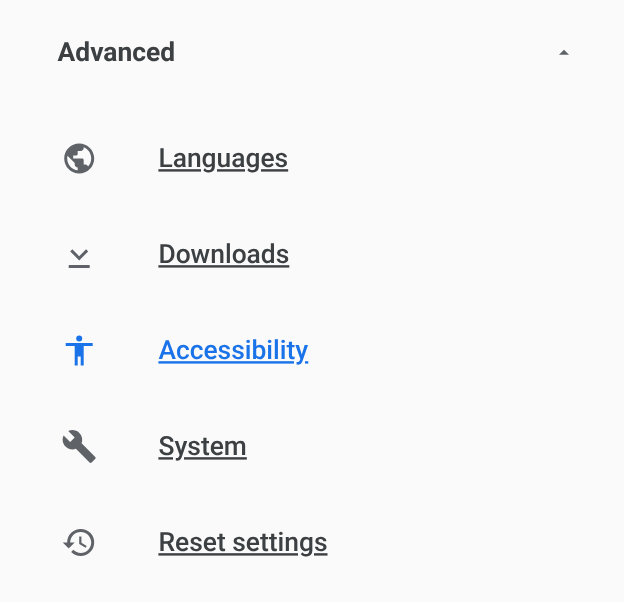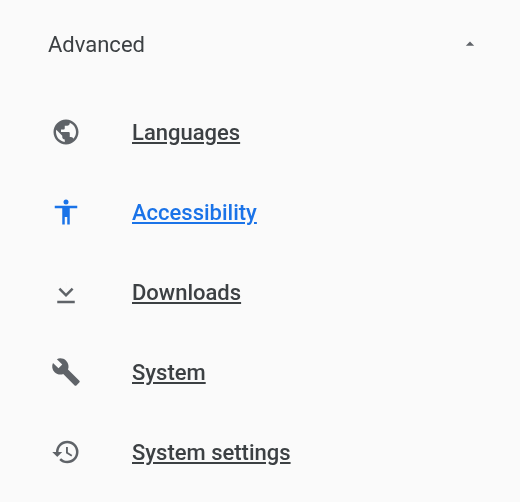--- a/index.html
+++ b/index.html
@@ -13,21 +13,21 @@
     .section-header {
       display: flex;
       align-items: center;
       justify-content: space-between;
       padding: 0 40px 0 48px;
       height: 44px;
       cursor: pointer;
     }
     .section-title {
       font-size: 22px;
-      font-weight: 400;
+      font-weight: 700;
       color: #3c4043;
     }
     .collapse-arrow {
       color: #5f6368;
       display: flex;
       align-items: center;
     }
     .menu-list {
       padding-top: 26px;
     }
@@ -72,50 +72,50 @@
 
   <div class="menu-item">
     <span class="menu-icon">
       <svg width="30" height="30" viewBox="0 0 24 24" fill="currentColor">
           <path d="M12 2C6.48 2 2 6.48 2 12s4.48 10 10 10 10-4.48 10-10S17.52 2 12 2zm-1 17.93c-3.95-.49-7-3.85-7-7.93 0-.62.08-1.21.21-1.79L9 15v1c0 1.1.9 2 2 2v1.93zm6.9-2.54c-.26-.81-1-1.39-1.9-1.39h-1v-3c0-.55-.45-1-1-1H8v-2h2c.55 0 1-.45 1-1V7h2c1.1 0 2-.9 2-2v-.41c2.93 1.19 5 4.06 5 7.41 0 2.08-.8 3.97-2.1 5.39z"></path>
         </svg>
     </span>
     <span class="menu-label">Languages</span>
   </div>
 
+  <div class="menu-item">
+    <span class="menu-icon">
+      <svg width="30" height="30" viewBox="0 0 24 24" fill="currentColor">
+          <path d="M19 19H5v2h14v-2zM12 3l-.01 10.17-4.58-4.59L6 10l6 6 6-6-1.41-1.42-4.58 4.59L12.01 3z"></path>
+        </svg>
+    </span>
+    <span class="menu-label">Downloads</span>
+  </div>
+
   <div class="menu-item selected">
     <span class="menu-icon">
       <svg width="30" height="30" viewBox="0 0 24 24" fill="currentColor">
           <circle cx="12" cy="4" r="2"></circle>
           <path d="M21 9h-6v13h-2v-6h-2v6H9V9H3V7h18v2z"></path>
         </svg>
     </span>
     <span class="menu-label">Accessibility</span>
-  </div>
-
-  <div class="menu-item">
-    <span class="menu-icon">
-      <svg width="30" height="30" viewBox="0 0 24 24" fill="currentColor">
-          <path d="M19 19H5v2h14v-2zM12 3l-.01 10.17-4.58-4.59L6 10l6 6 6-6-1.41-1.42-4.58 4.59L12.01 3z"></path>
-        </svg>
-    </span>
-    <span class="menu-label">Downloads</span>
   </div>
 
   <div class="menu-item">
     <span class="menu-icon">
       <svg width="30" height="30" viewBox="0 0 24 24" fill="currentColor">
           <path d="M22.7 19l-9.1-9.1c.9-2.3.4-5-1.5-6.9-2-2-5-2.4-7.4-1.3L9 6 6 9 1.6 4.7C.4 7.1.9 10.1 2.9 12.1c1.9 1.9 4.6 2.4 6.9 1.5l9.1 9.1c.4.4 1 .4 1.4 0l2.3-2.3c.5-.4.5-1.1.1-1.4z"></path>
         </svg>
     </span>
     <span class="menu-label">System</span>
   </div>
 
   <div class="menu-item">
     <span class="menu-icon">
       <svg width="30" height="30" viewBox="0 0 24 24" fill="currentColor">
           <path d="M13 3a9 9 0 00-9 9H1l3.89 3.89.07.14L9 12H6c0-3.87 3.13-7 7-7s7 3.13 7 7-3.13 7-7 7c-1.93 0-3.68-.79-4.94-2.06l-1.42 1.42A8.954 8.954 0 0013 21a9 9 0 000-18zm-1 5v5l4.28 2.54.72-1.21-3.5-2.08V8H12z"></path>
         </svg>
     </span>
-    <span class="menu-label">System settings</span>
+    <span class="menu-label">Reset settings</span>
   </div>
 
 </div>
 
 </body></html>

